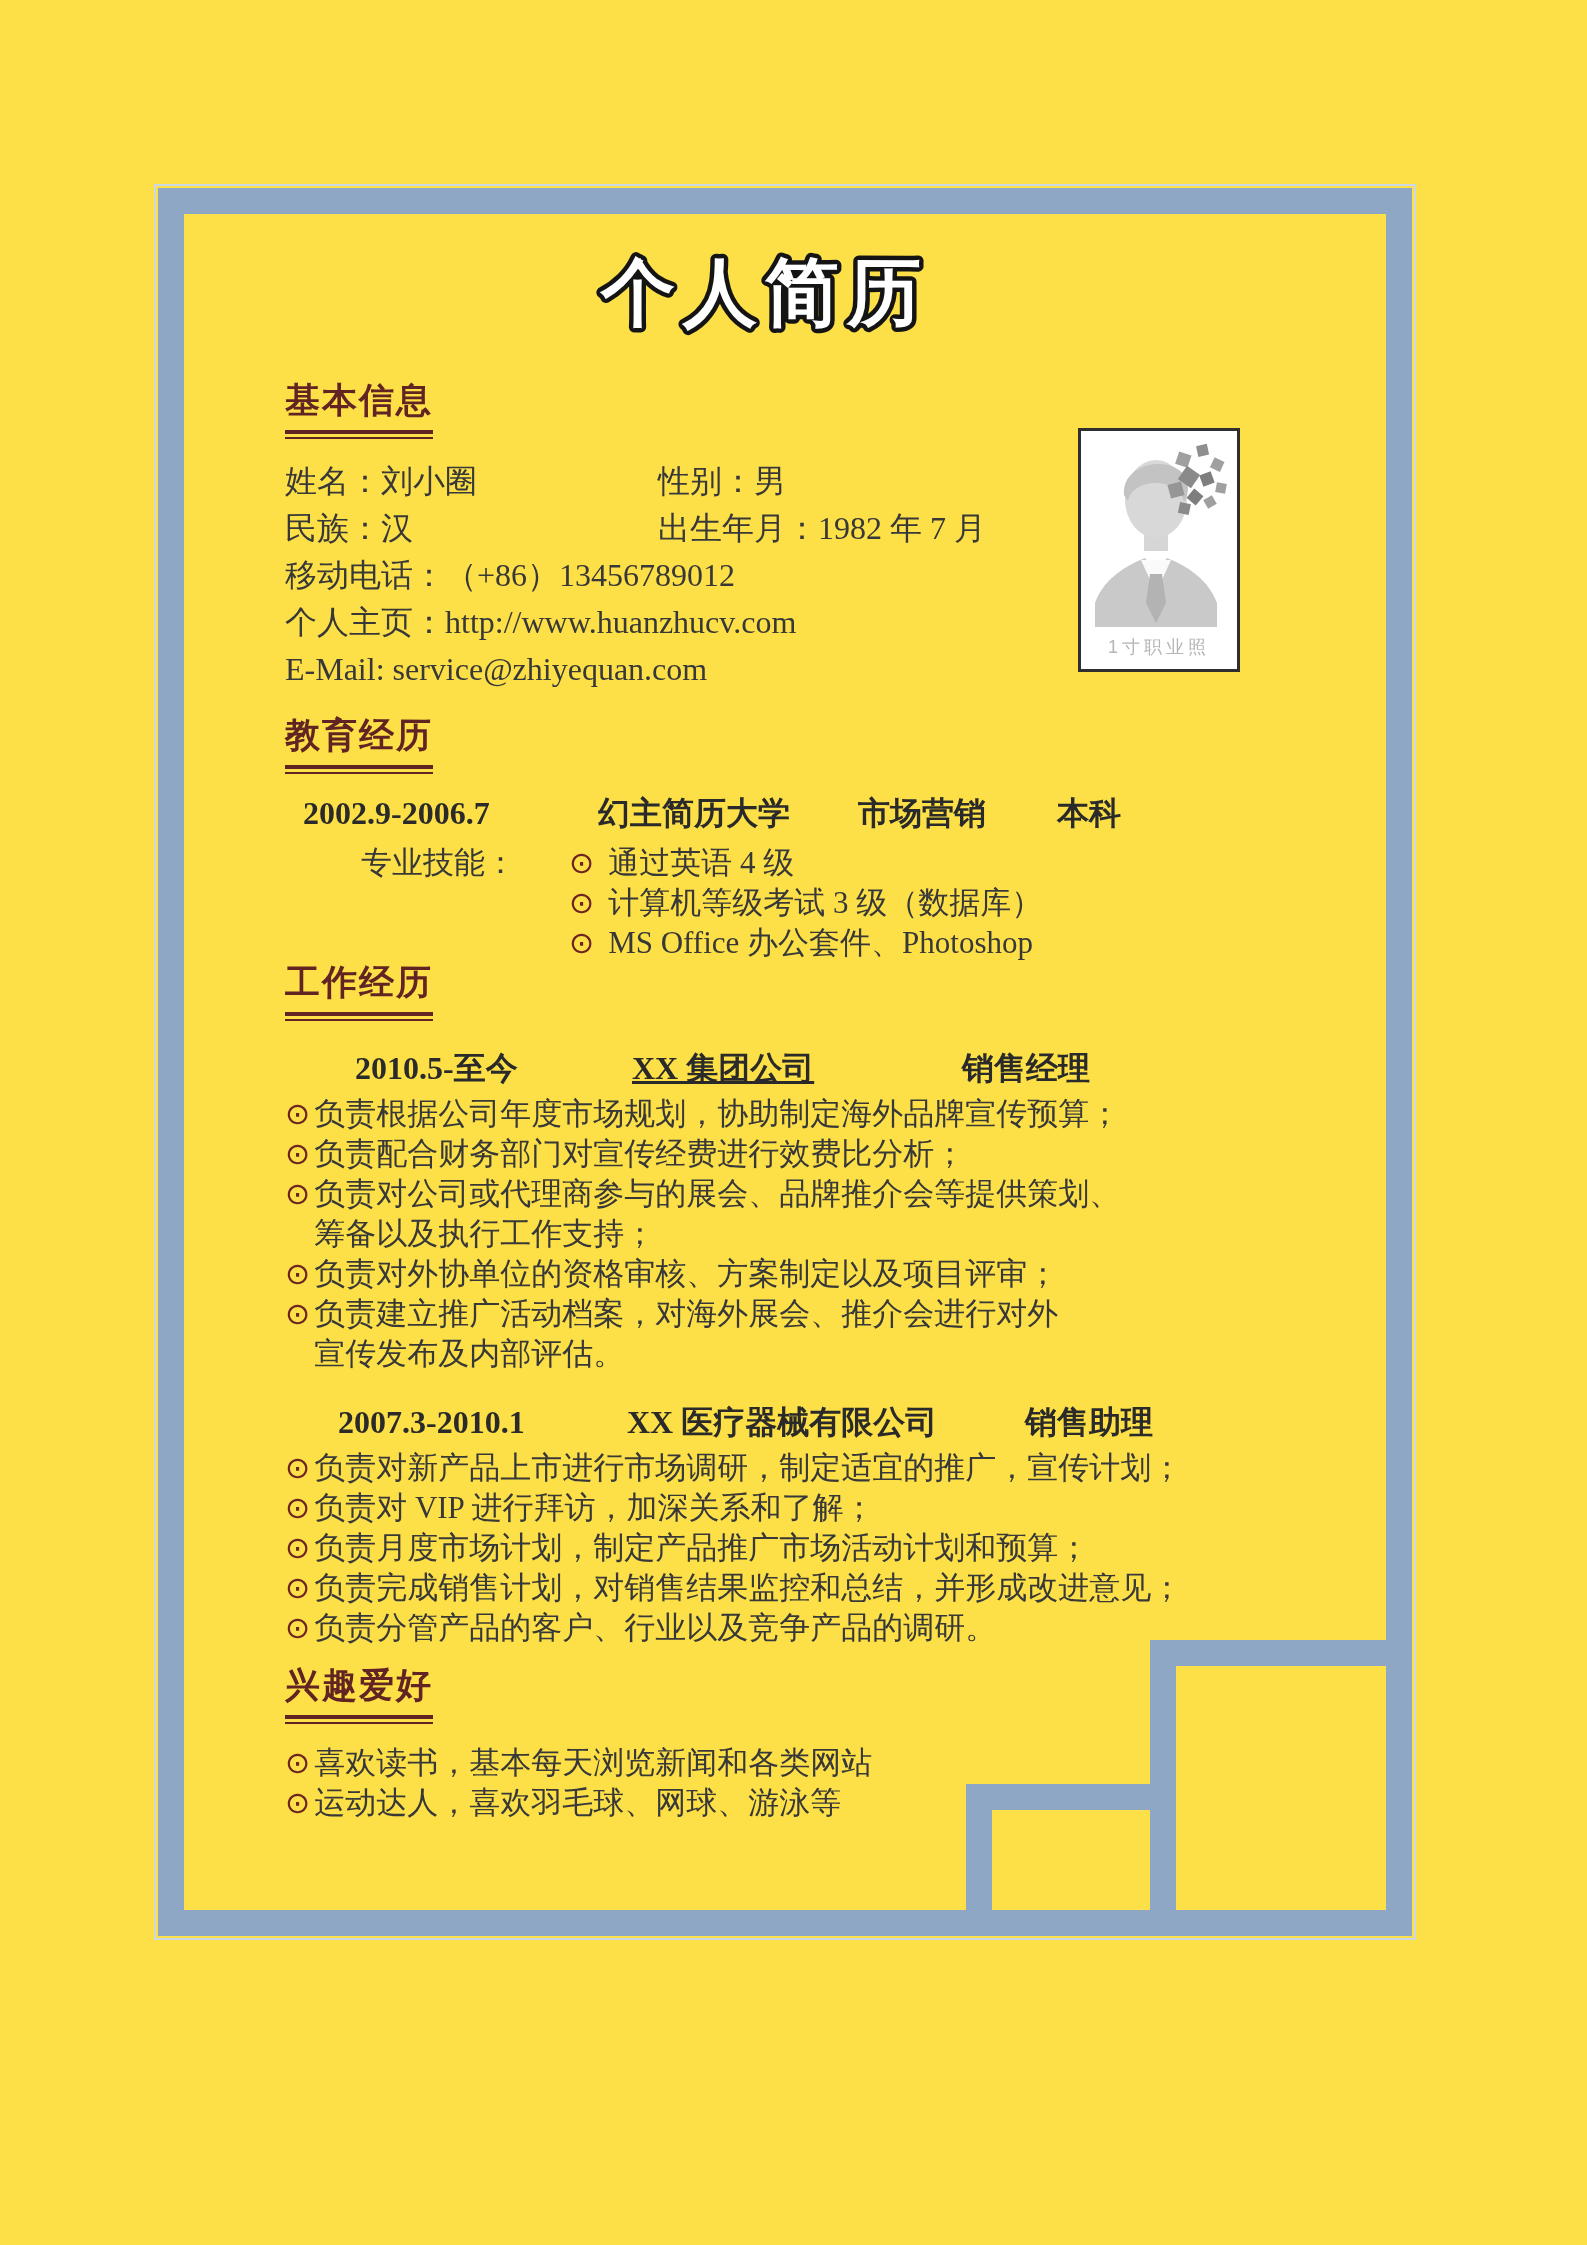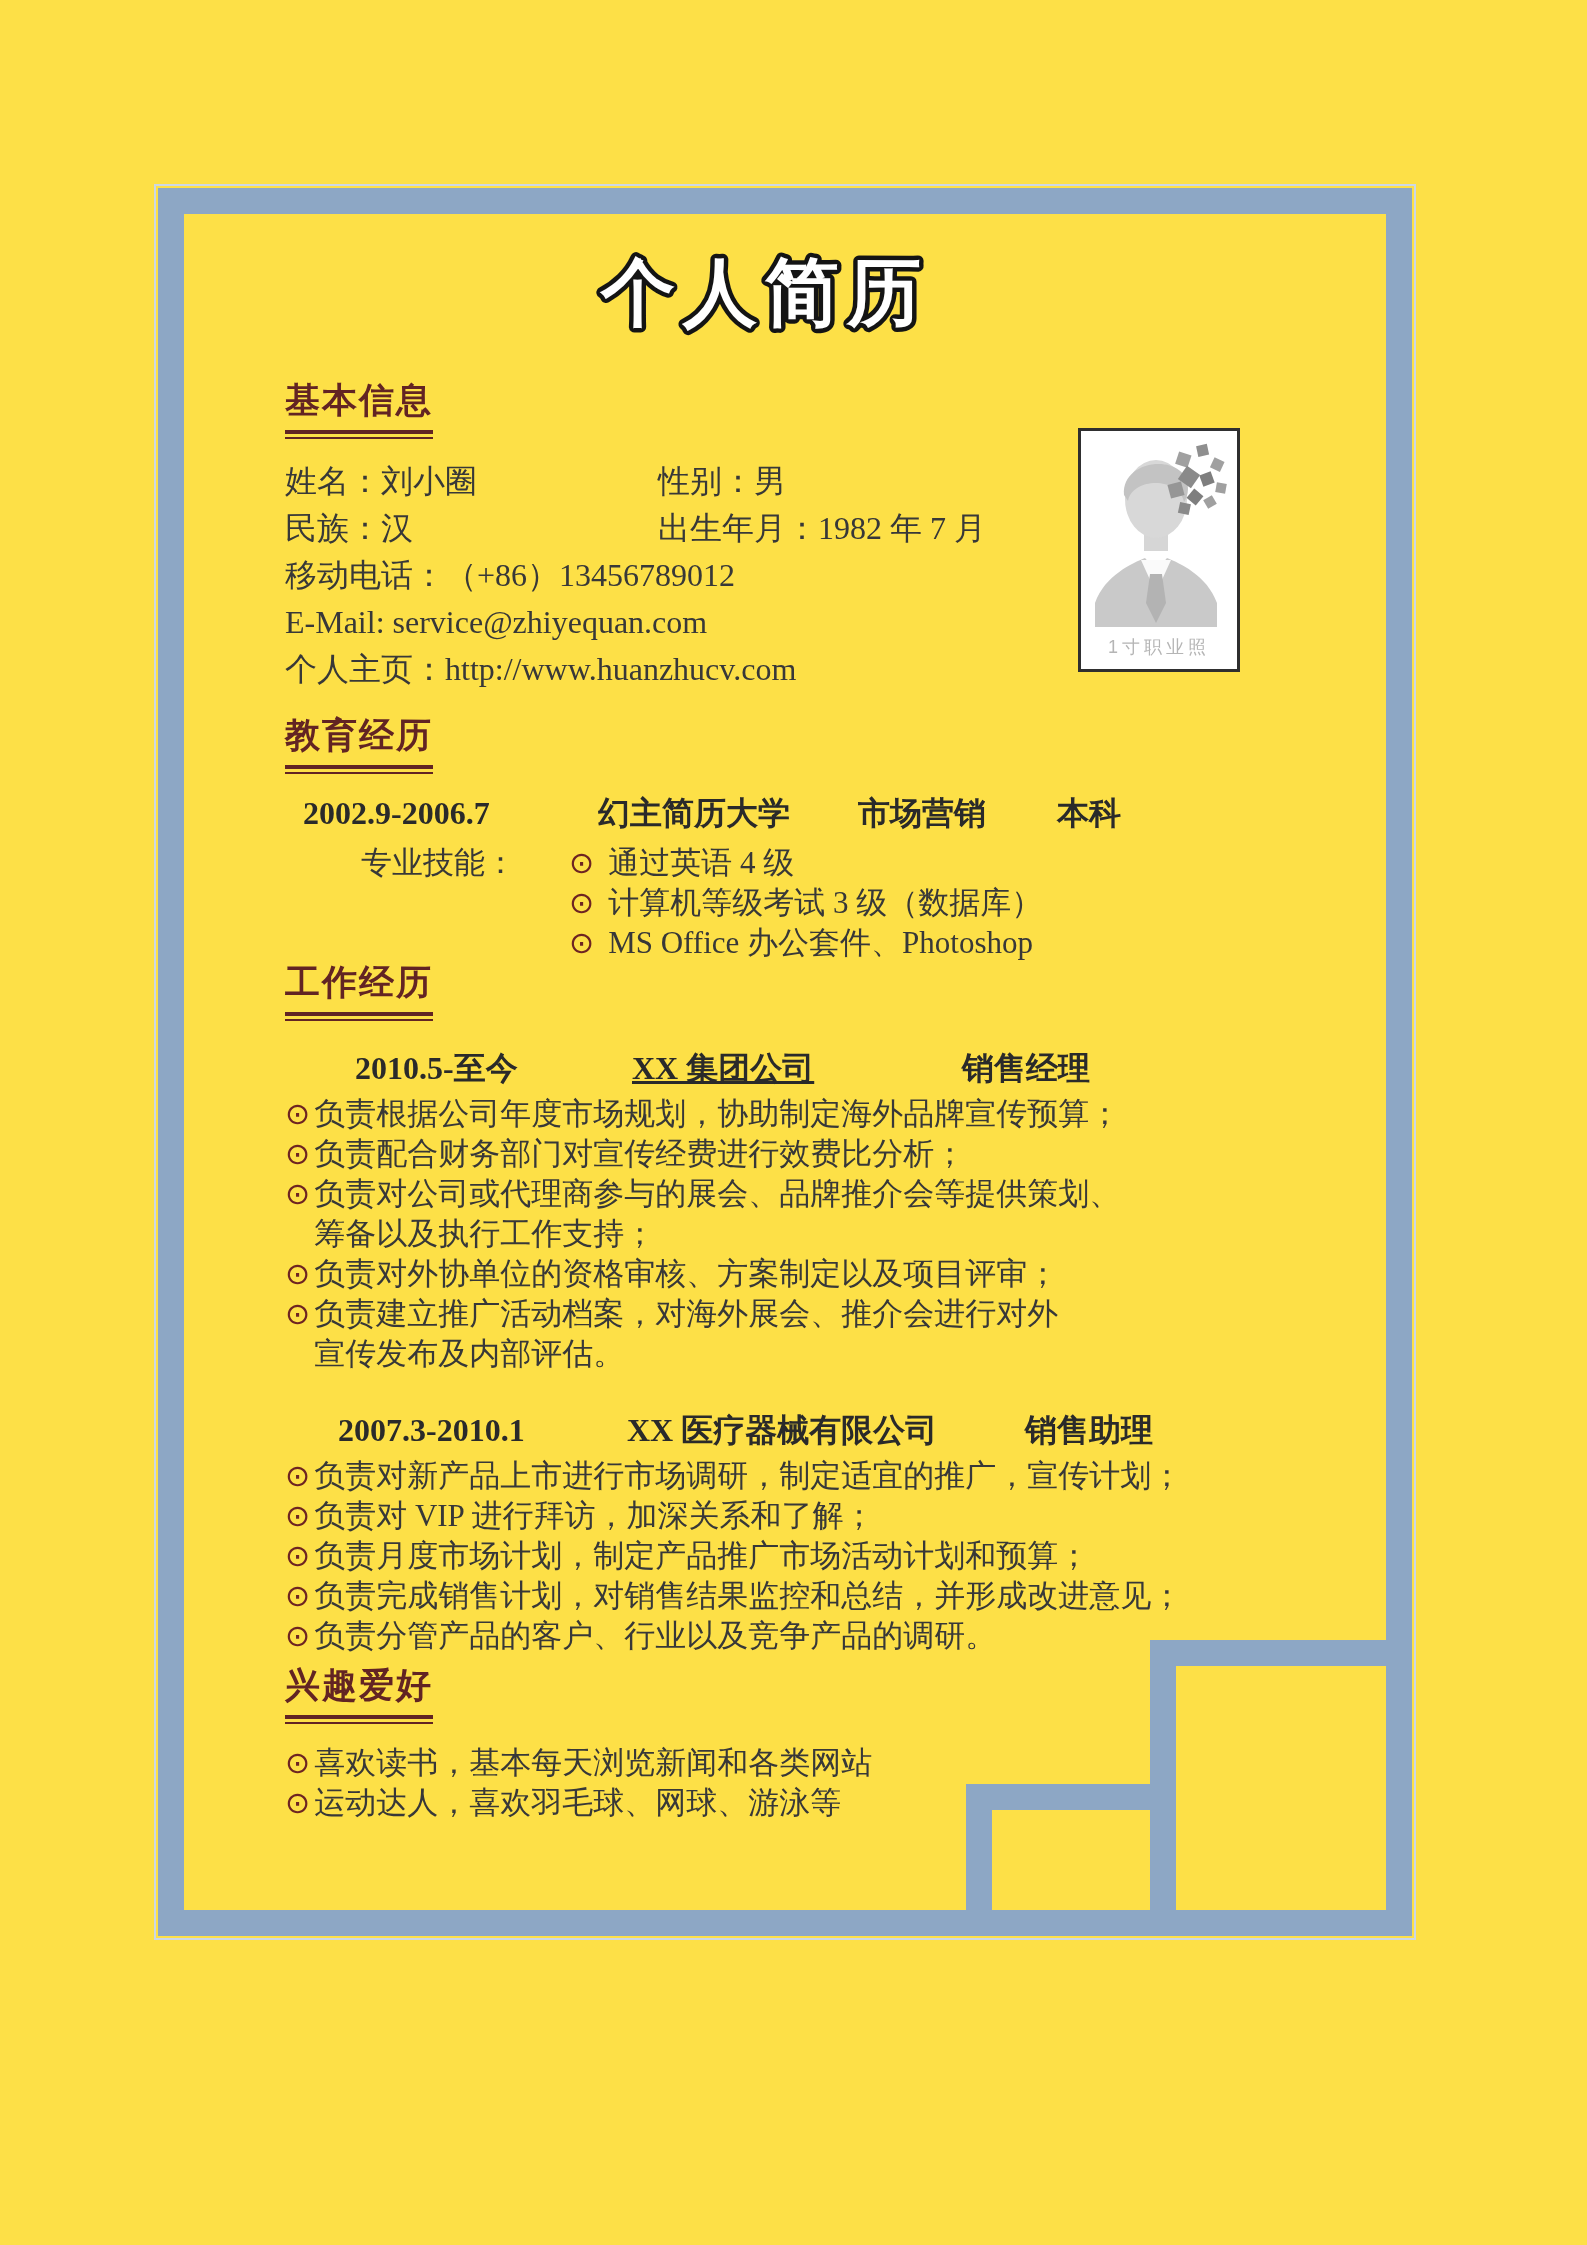--- a/index.html
+++ b/index.html
@@ -49,21 +49,21 @@
   .dot{color:#6e2422;font-size:30px;flex:0 0 auto;margin-right:4px;font-family:"DejaVu Sans",sans-serif;}
   .skill-row .dot{margin-right:14px;}
   
   .job-header{position:relative;height:40px;font-size:32px;font-weight:bold;color:#2a2a2a;white-space:nowrap;}
   .job-header span{position:absolute;top:0;line-height:40px;}
   .job1 .jh-period{left:70px;} .job1 .jh-company{left:347px;text-decoration:underline;} .job1 .jh-role{left:677px;}
   .job2 .jh-period{left:53px;} .job2 .jh-company{left:342px;} .job2 .jh-role{left:740px;}
   .bullets{font-size:31px;}
   .bullet{display:flex;line-height:40px;}
   .btext{white-space:pre-wrap;}
-  .mt16{margin-top:32px;} .mt6{margin-top:6px;} .mt48{margin-top:36px;} .mt24{margin-top:24px;}
+  .mt16{margin-top:32px;} .mt6{margin-top:6px;} .mt48{margin-top:28px;} .mt24{margin-top:24px;}
   
   .photo{
     position:absolute;left:1078px;top:428px;width:162px;height:244px;
     box-sizing:border-box;border:3px solid #2f2f2f;background:#ffffff;
   }
   .photo svg{display:block;}
 </style>
 </head>
 <body>
 
@@ -112,22 +112,22 @@
     <div class="info-rows">
       <div class="info-row">
         <span>姓名：刘小圈</span>
         <span class="info-right">性别：男</span>
       </div>
       <div class="info-row">
         <span>民族：汉</span>
         <span class="info-right">出生年月：1982 年 7 月</span>
       </div>
       <div class="info-row">移动电话：（+86）13456789012</div>
+      <div class="info-row">个人主页：http://www.huanzhucv.com</div>
       <div class="info-row">E-Mail: service@zhiyequan.com</div>
-      <div class="info-row">个人主页：http://www.huanzhucv.com</div>
     </div>
   </div>
 
   <div class="sec" style="top:715px;">
     <span class="sec-heading">教育经历</span>
     <div class="edu-entry">
       <span class="edu-period">2002.9-2006.7</span>
       <span class="edu-school">幻主简历大学</span>
       <span class="edu-major">市场营销</span>
       <span class="edu-degree">本科</span>

